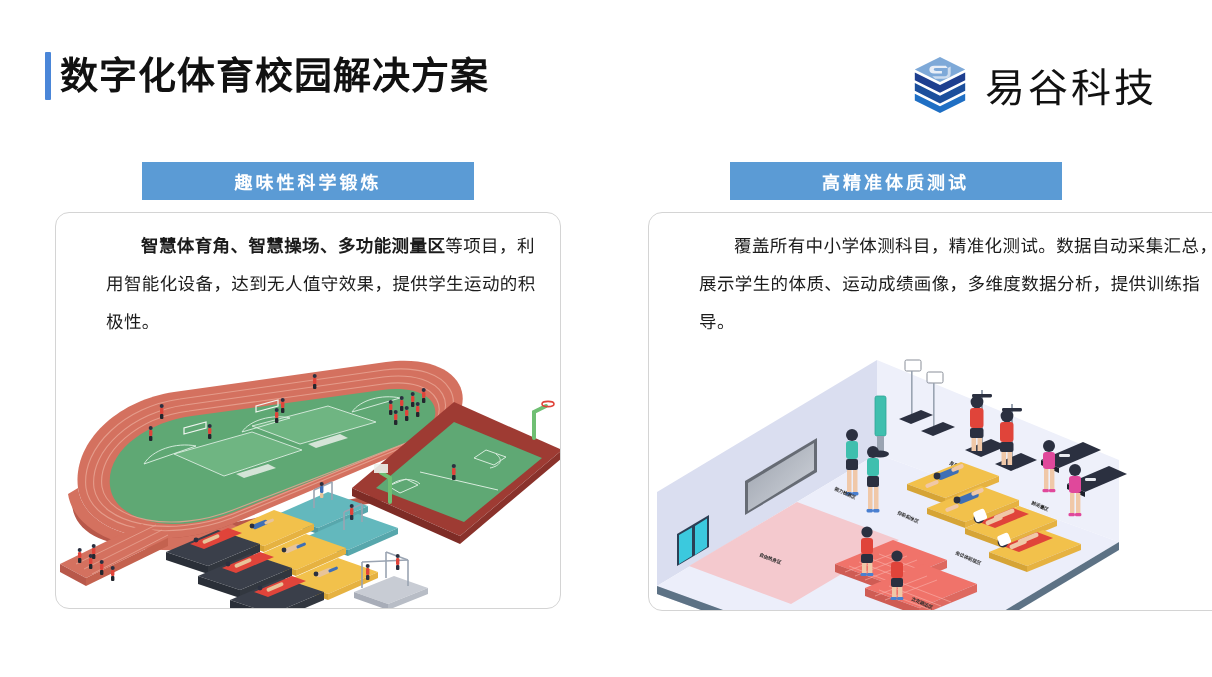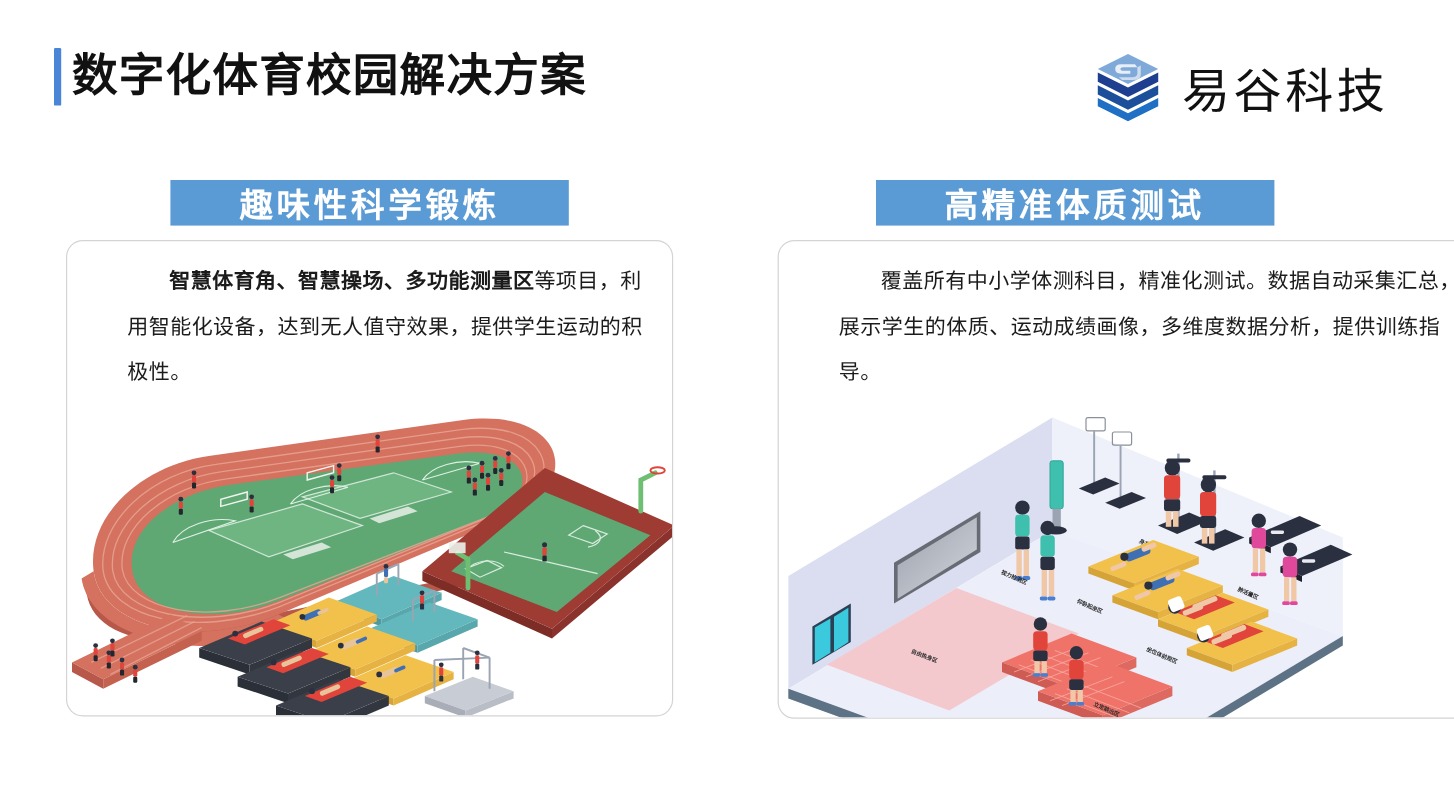--- a/index.html
+++ b/index.html
@@ -15,20 +15,21 @@
     font-family: "Liberation Sans", "DejaVu Sans", sans-serif;
     position: relative;
     color: #1a1a1a;
   }
 
   
   .slide {
     position: absolute;
     inset: 0;
     background: #ffffff;
+    margin-top: 12px;
   }
 
   
   .header {
     position: absolute;
     left: 0; top: 0;
     width: 1212px;
     height: 140px;
   }
   .title-wrap {
@@ -88,21 +89,21 @@
     top: 0;
     width: 506px;
   }
   .column.left  { left: 55px; }
   .column.right { left: 648px; width: 495px; border-radius: 14px; }
 
   .banner {
     height: 38px;
     background: #5b9bd5;
     color: #ffffff;
-    font-size: 28px;
+    font-size: 18px;
     font-weight: 700;
     letter-spacing: 3px;
     display: flex;
     align-items: center;
     justify-content: center;
     margin: 0 auto 12px auto;
   }
   .column.left  .banner { width: 332px; }
   .column.right .banner { width: 332px; }
 

